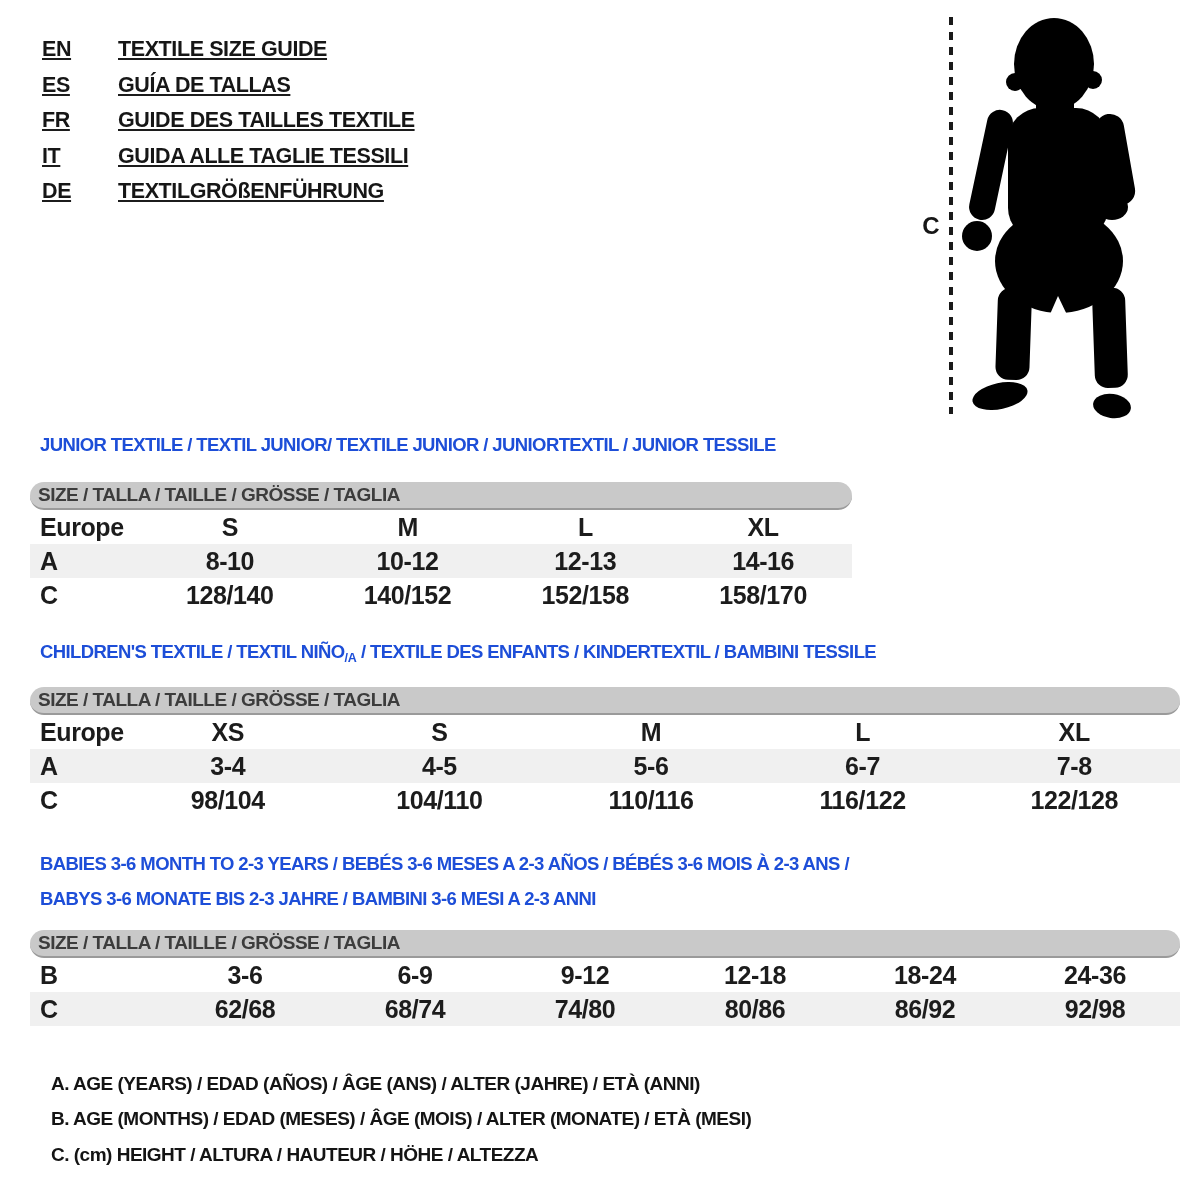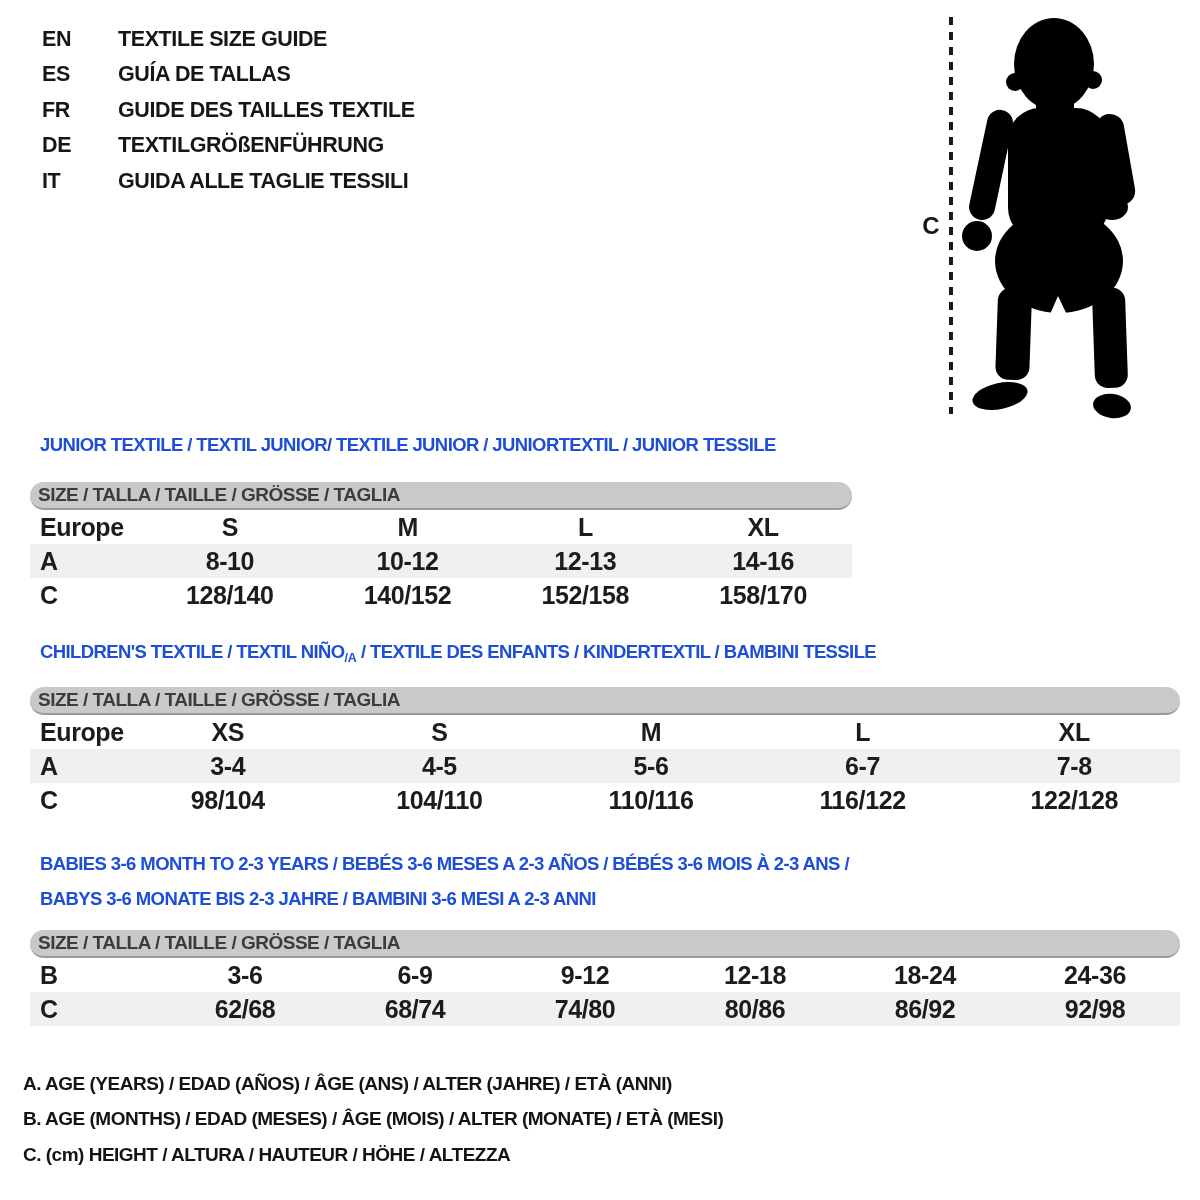--- a/index.html
+++ b/index.html
@@ -3,21 +3,21 @@
 <meta charset="utf-8">
 <style>
   html,body { margin:0; padding:0; background:#ffffff; }
   #app {
     position:relative; width:1200px; height:1200px; background:#ffffff;
     overflow:hidden; font-family:"Liberation Sans", sans-serif; color:#1c1c1c;
   }
 
   
   .lang-list { position:absolute; left:42px; top:27px; }
-  .lang-row { display:flex; height:35.4px; align-items:flex-start; }
+  .lang-row { display:flex; height:35.4px; align-items:flex-end;text-decoration:underline; }
   .lang-code, .lang-title {
     font-weight:bold; font-size:21.5px; letter-spacing:-0.4px; white-space:nowrap; color:#161616;
   }
   .lang-code { width:76px; }
 
   
   .figure-svg { position:absolute; left:940px; top:10px; }
   .measure-label { position:absolute; left:917px; top:212px; width:28px; text-align:center;
     font-size:24px; font-weight:bold; color:#161616; }
 
@@ -44,21 +44,21 @@
   }
   table { width:100%; border-collapse:collapse; table-layout:fixed; }
   td {
     height:34px; text-align:center; font-weight:bold; font-size:25px;
     letter-spacing:-0.4px; color:#1c1c1c; padding:0; vertical-align:middle; white-space:nowrap;
   }
   td.row-label { text-align:left; padding-left:10px; }
   tr.shaded td { background:#f0f0f0; }
 
   
-  .notes { position:absolute; left:23px; top:1066px; }
+  .notes { position:absolute; left:51px; top:1066px; }
   .note-line { height:35.3px; line-height:35.3px; font-weight:bold; font-size:19px;
     letter-spacing:-0.5px; white-space:nowrap; color:#141414; }
 </style>
 </head>
 <body>
 
 <div id="app">
 
   <div class="lang-list">
     <div class="lang-row">
@@ -67,26 +67,26 @@
     </div>
     <div class="lang-row">
       <span class="lang-code">ES</span>
       <span class="lang-title">GUÍA DE TALLAS</span>
     </div>
     <div class="lang-row">
       <span class="lang-code">FR</span>
       <span class="lang-title">GUIDE DES TAILLES TEXTILE</span>
     </div>
     <div class="lang-row">
+      <span class="lang-code">IT</span>
+      <span class="lang-title">GUIDA ALLE TAGLIE TESSILI</span>
+    </div>
+    <div class="lang-row">
       <span class="lang-code">DE</span>
       <span class="lang-title">TEXTILGRÖßENFÜHRUNG</span>
-    </div>
-    <div class="lang-row">
-      <span class="lang-code">IT</span>
-      <span class="lang-title">GUIDA ALLE TAGLIE TESSILI</span>
     </div>
   </div>
 
   <div class="measure-label">C</div>
 
   <svg class="figure-svg" width="260" height="410" viewBox="0 0 260 410" aria-hidden="true">
     <line x1="11" y1="7" x2="11" y2="404" stroke="#1a1a1a" stroke-width="4" stroke-dasharray="8 7"></line>
     <g fill="#000000">
       <ellipse cx="114" cy="54" rx="40" ry="46"></ellipse>
       <circle cx="75" cy="72" r="9"></circle>

